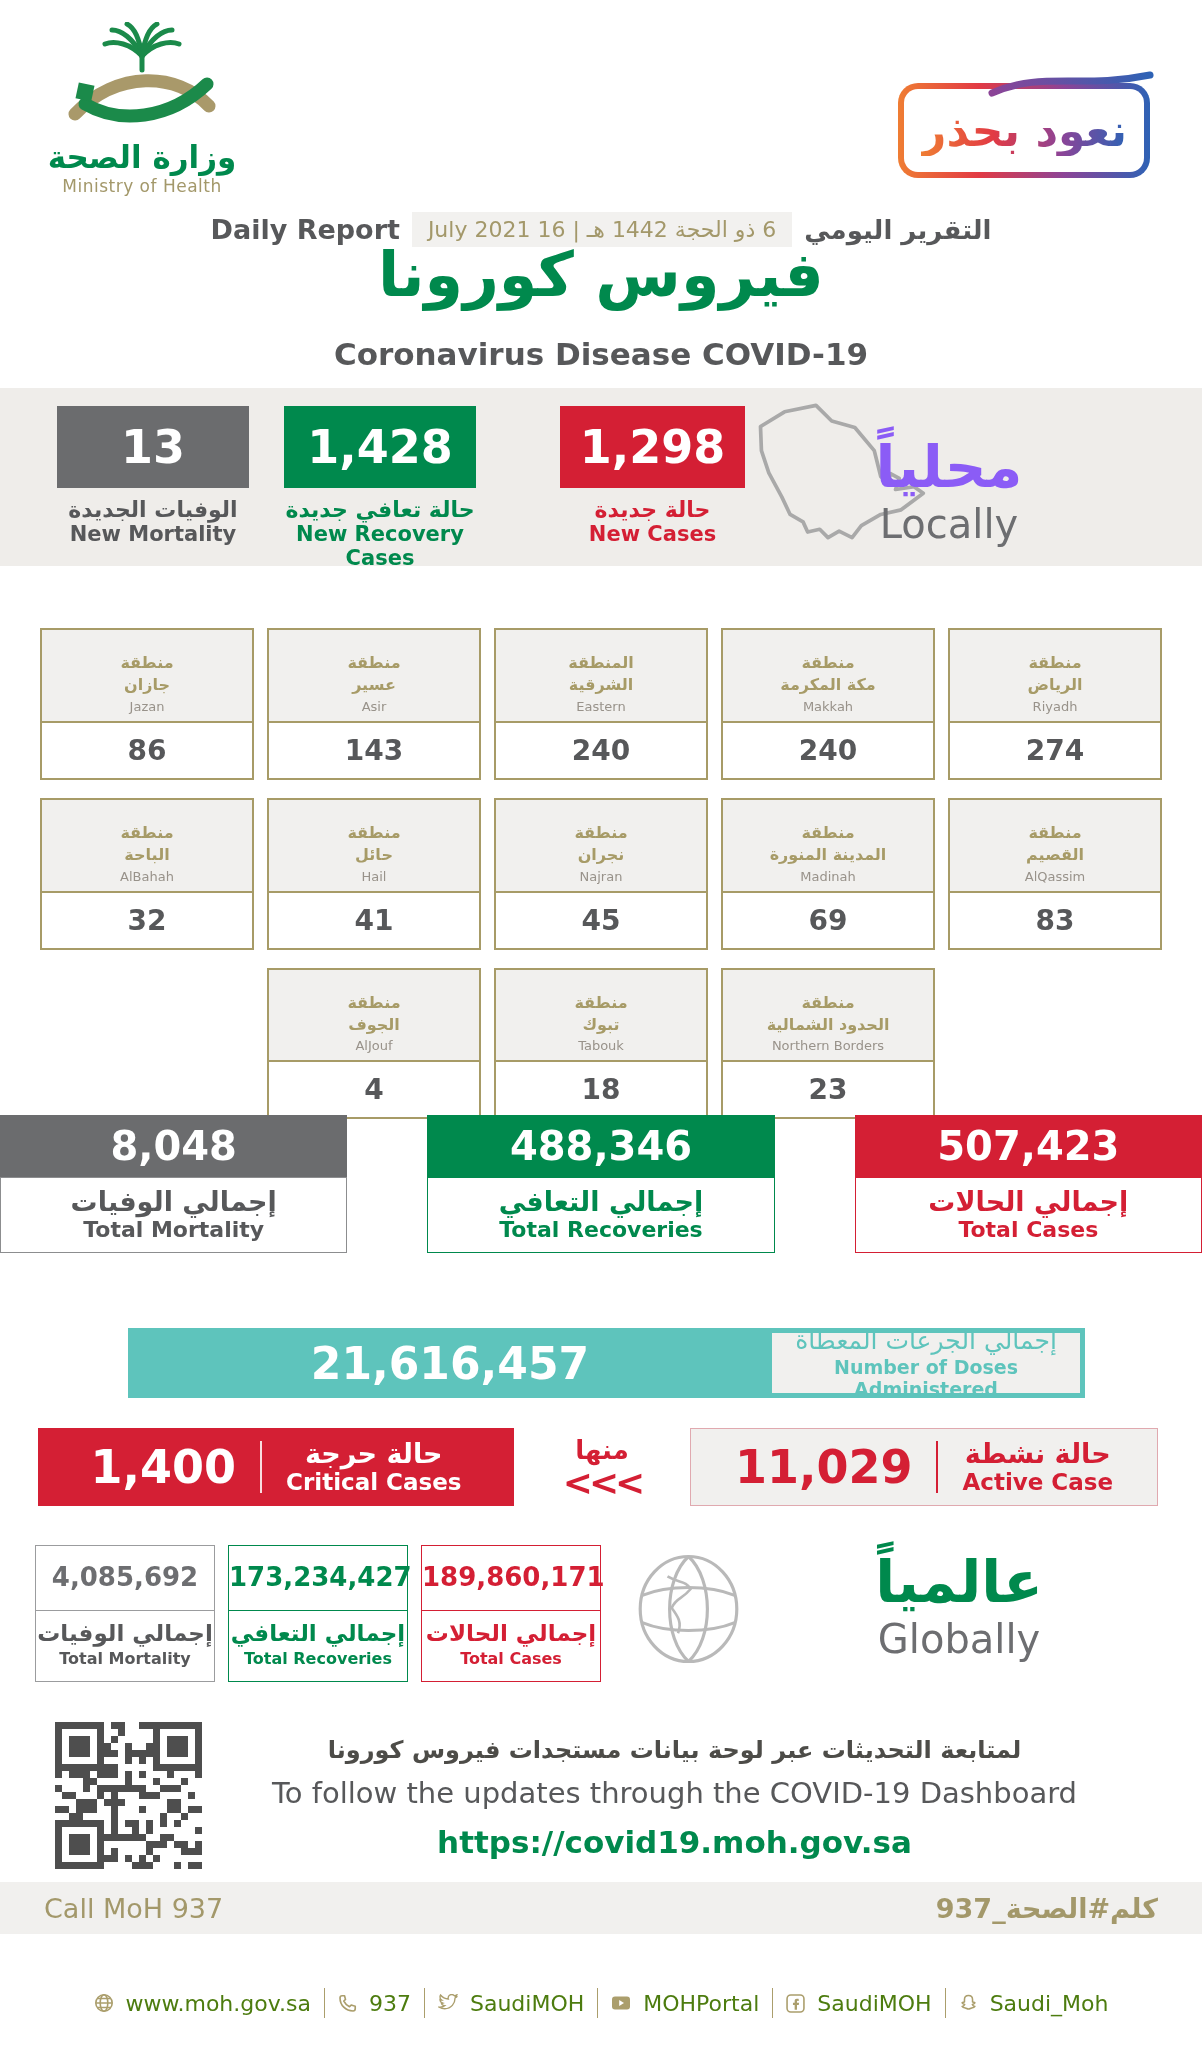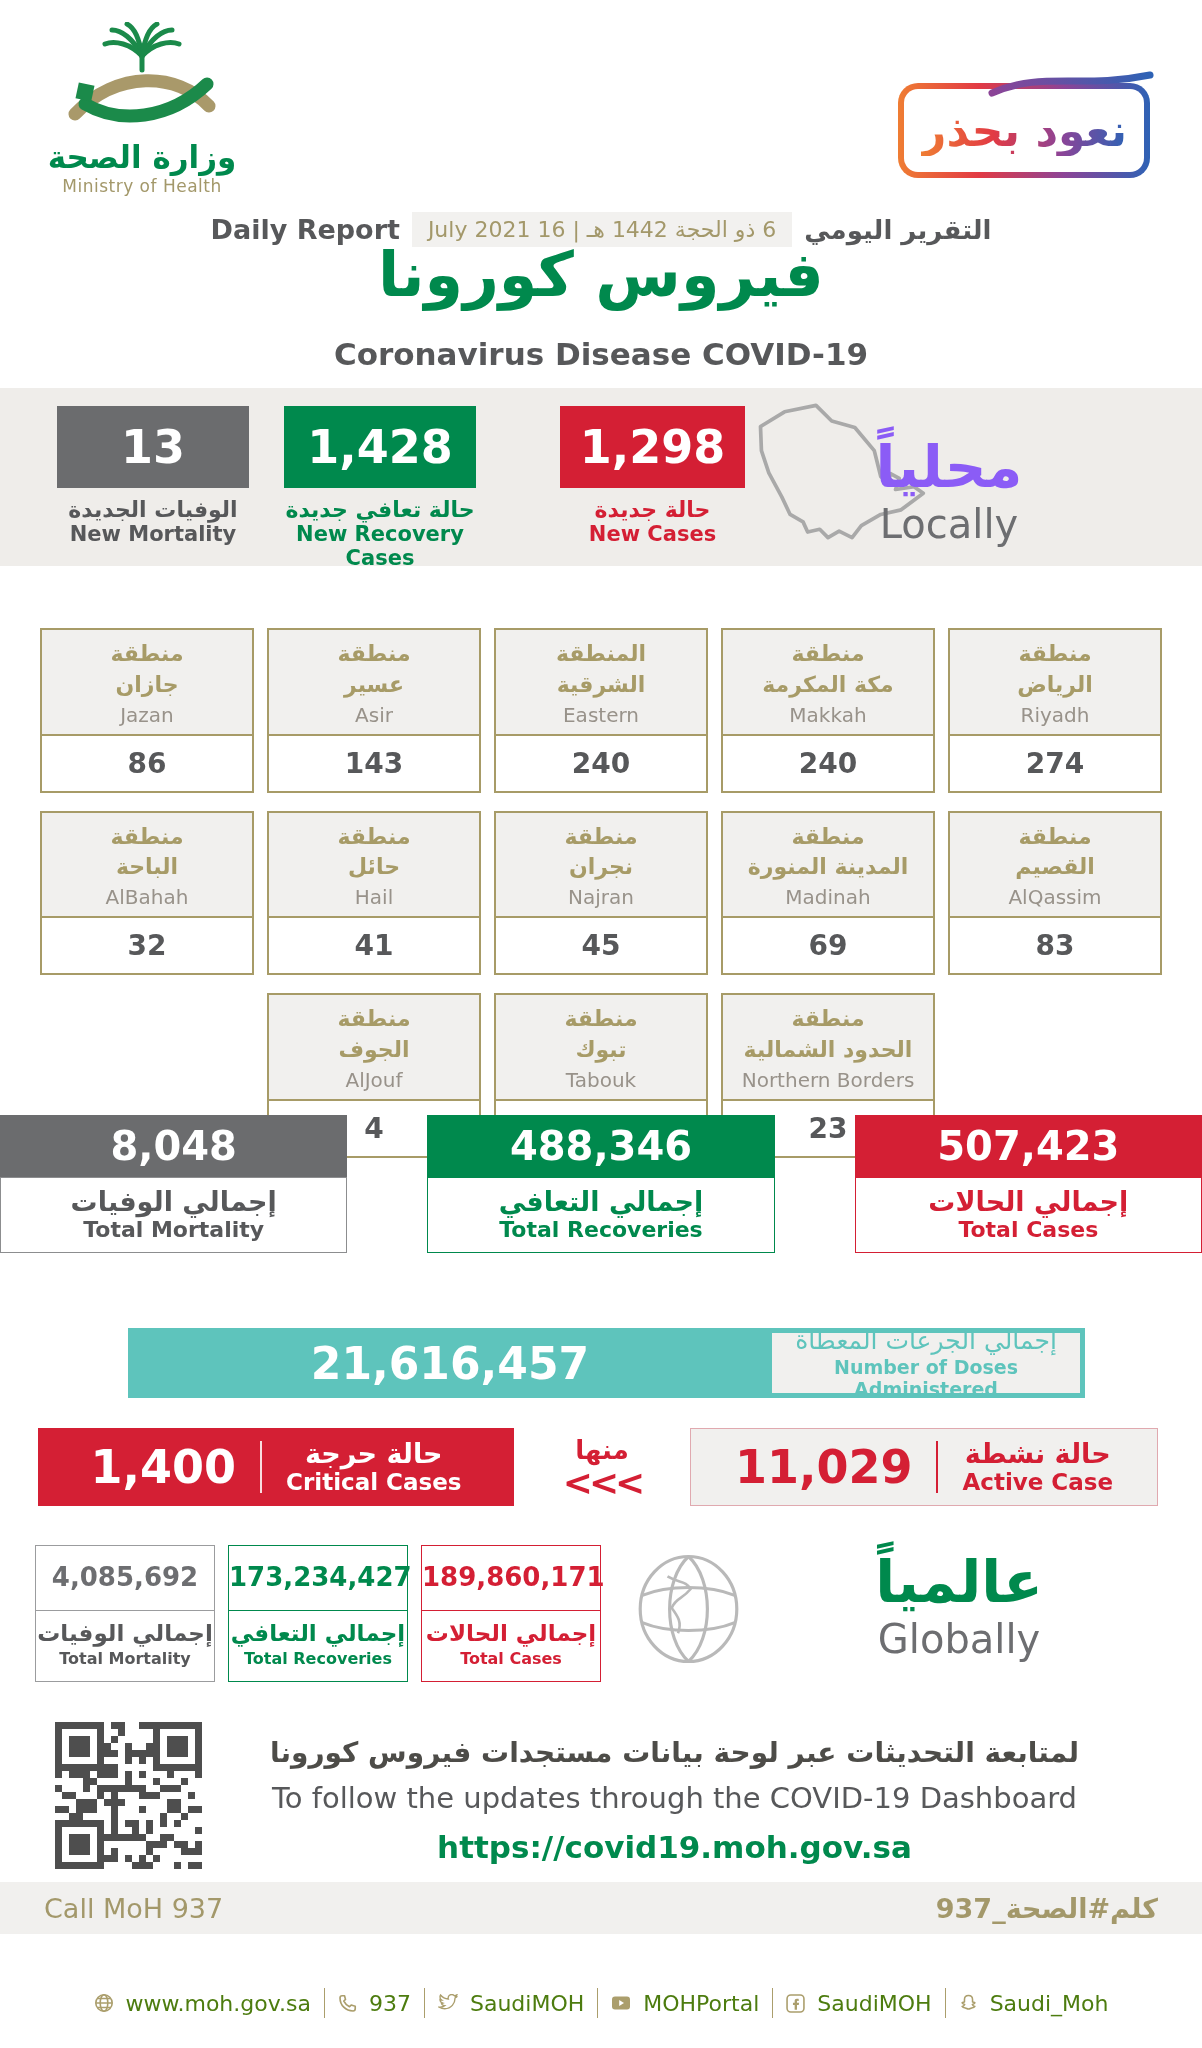--- a/index.html
+++ b/index.html
@@ -49,22 +49,22 @@
   .map-sa{position:absolute;left:742px;top:8px;}
   .loc{position:absolute;right:158px;top:10px;text-align:center;min-width:190px;}
   .loc-ar{font-size:58px;font-weight:bold;color:#8b5cf6;direction:rtl;line-height:1.15;margin-top:36px;}
   .loc-en{font-size:40px;color:#6d6e71;margin-top:0px;}
 
   
   .regions{position:absolute;top:628px;left:40px;right:40px;
     display:grid;grid-template-columns:repeat(5,1fr);gap:18px 13px;}
   .rcard{border:2px solid #a79b67;background:#fff;display:flex;flex-direction:column;}
   .rhead{background:#f1f0ee;text-align:center;padding:9px 4px 7px;flex:1;}
-  .r-ar{color:#a79b67;font-weight:bold;font-size:22px;line-height:1.4;direction:rtl;}
-  .r-en{color:#98928a;font-size:20px;margin-top:2px;}
+  .r-ar{color:#a79b67;font-weight:bold;font-size:16px;line-height:1.4;direction:rtl;margin-top:13px;}
+  .r-en{color:#98928a;font-size:13px;margin-top:2px;}
   .rval{border-top:2px solid #a79b67;text-align:center;font-size:28px;font-weight:bold;
     color:#57585a;padding:11px 0;background:#fff;}
   .col2{grid-column:2;} .col3{grid-column:3;} .col4{grid-column:4;}
 
   
   .totals{position:absolute;top:1115px;left:0;right:0;display:flex;justify-content:center;gap:80px;}
   .tbox{width:348px;text-align:center;}
   .tnum{height:62px;display:flex;align-items:center;justify-content:center;
     color:#fff;font-size:40px;font-weight:bold;}
   .tlabels{padding:8px 0 10px;background:#fff;}
@@ -112,21 +112,21 @@
   .g-green{border:1px solid #00894d;} .g-green .gnum{color:#00894d;border-bottom:1px solid #00894d;} .g-green .glabels{color:#00894d;}
   .g-red  {border:1px solid #d41f34;} .g-red   .gnum{color:#d41f34;border-bottom:1px solid #d41f34;} .g-red   .glabels{color:#d41f34;}
   .globe{margin:8px 10px 0 22px;}
   .gl-label{flex:1;text-align:center;padding-top:4px;}
   .gl-ar{font-size:58px;font-weight:bold;color:#00894d;direction:rtl;line-height:1.15;}
   .gl-en{font-size:40px;color:#6d6e71;}
 
   
   .dash{position:absolute;top:1722px;left:55px;right:55px;display:flex;align-items:flex-start;}
   .dash-text{flex:1;text-align:center;padding-top:14px;}
-  .da-ar{font-size:28px;font-weight:bold;color:#4d4c48;direction:rtl;}
+  .da-ar{font-size:24px;font-weight:bold;color:#4d4c48;direction:rtl;}
   .da-en{font-size:29px;color:#57585a;margin-top:12px;}
   .da-url{font-size:31px;font-weight:bold;color:#00894d;margin-top:14px;text-decoration:none;display:inline-block;}
 
   
   .hash{position:absolute;top:1882px;left:0;right:0;height:52px;background:#f1f0ee;
     display:flex;align-items:center;justify-content:space-between;padding:0 44px;color:#a3986a;}
   .hash-en{font-size:27px;}
   .hash-ar{font-size:27px;font-weight:bold;direction:rtl;}
 
   

